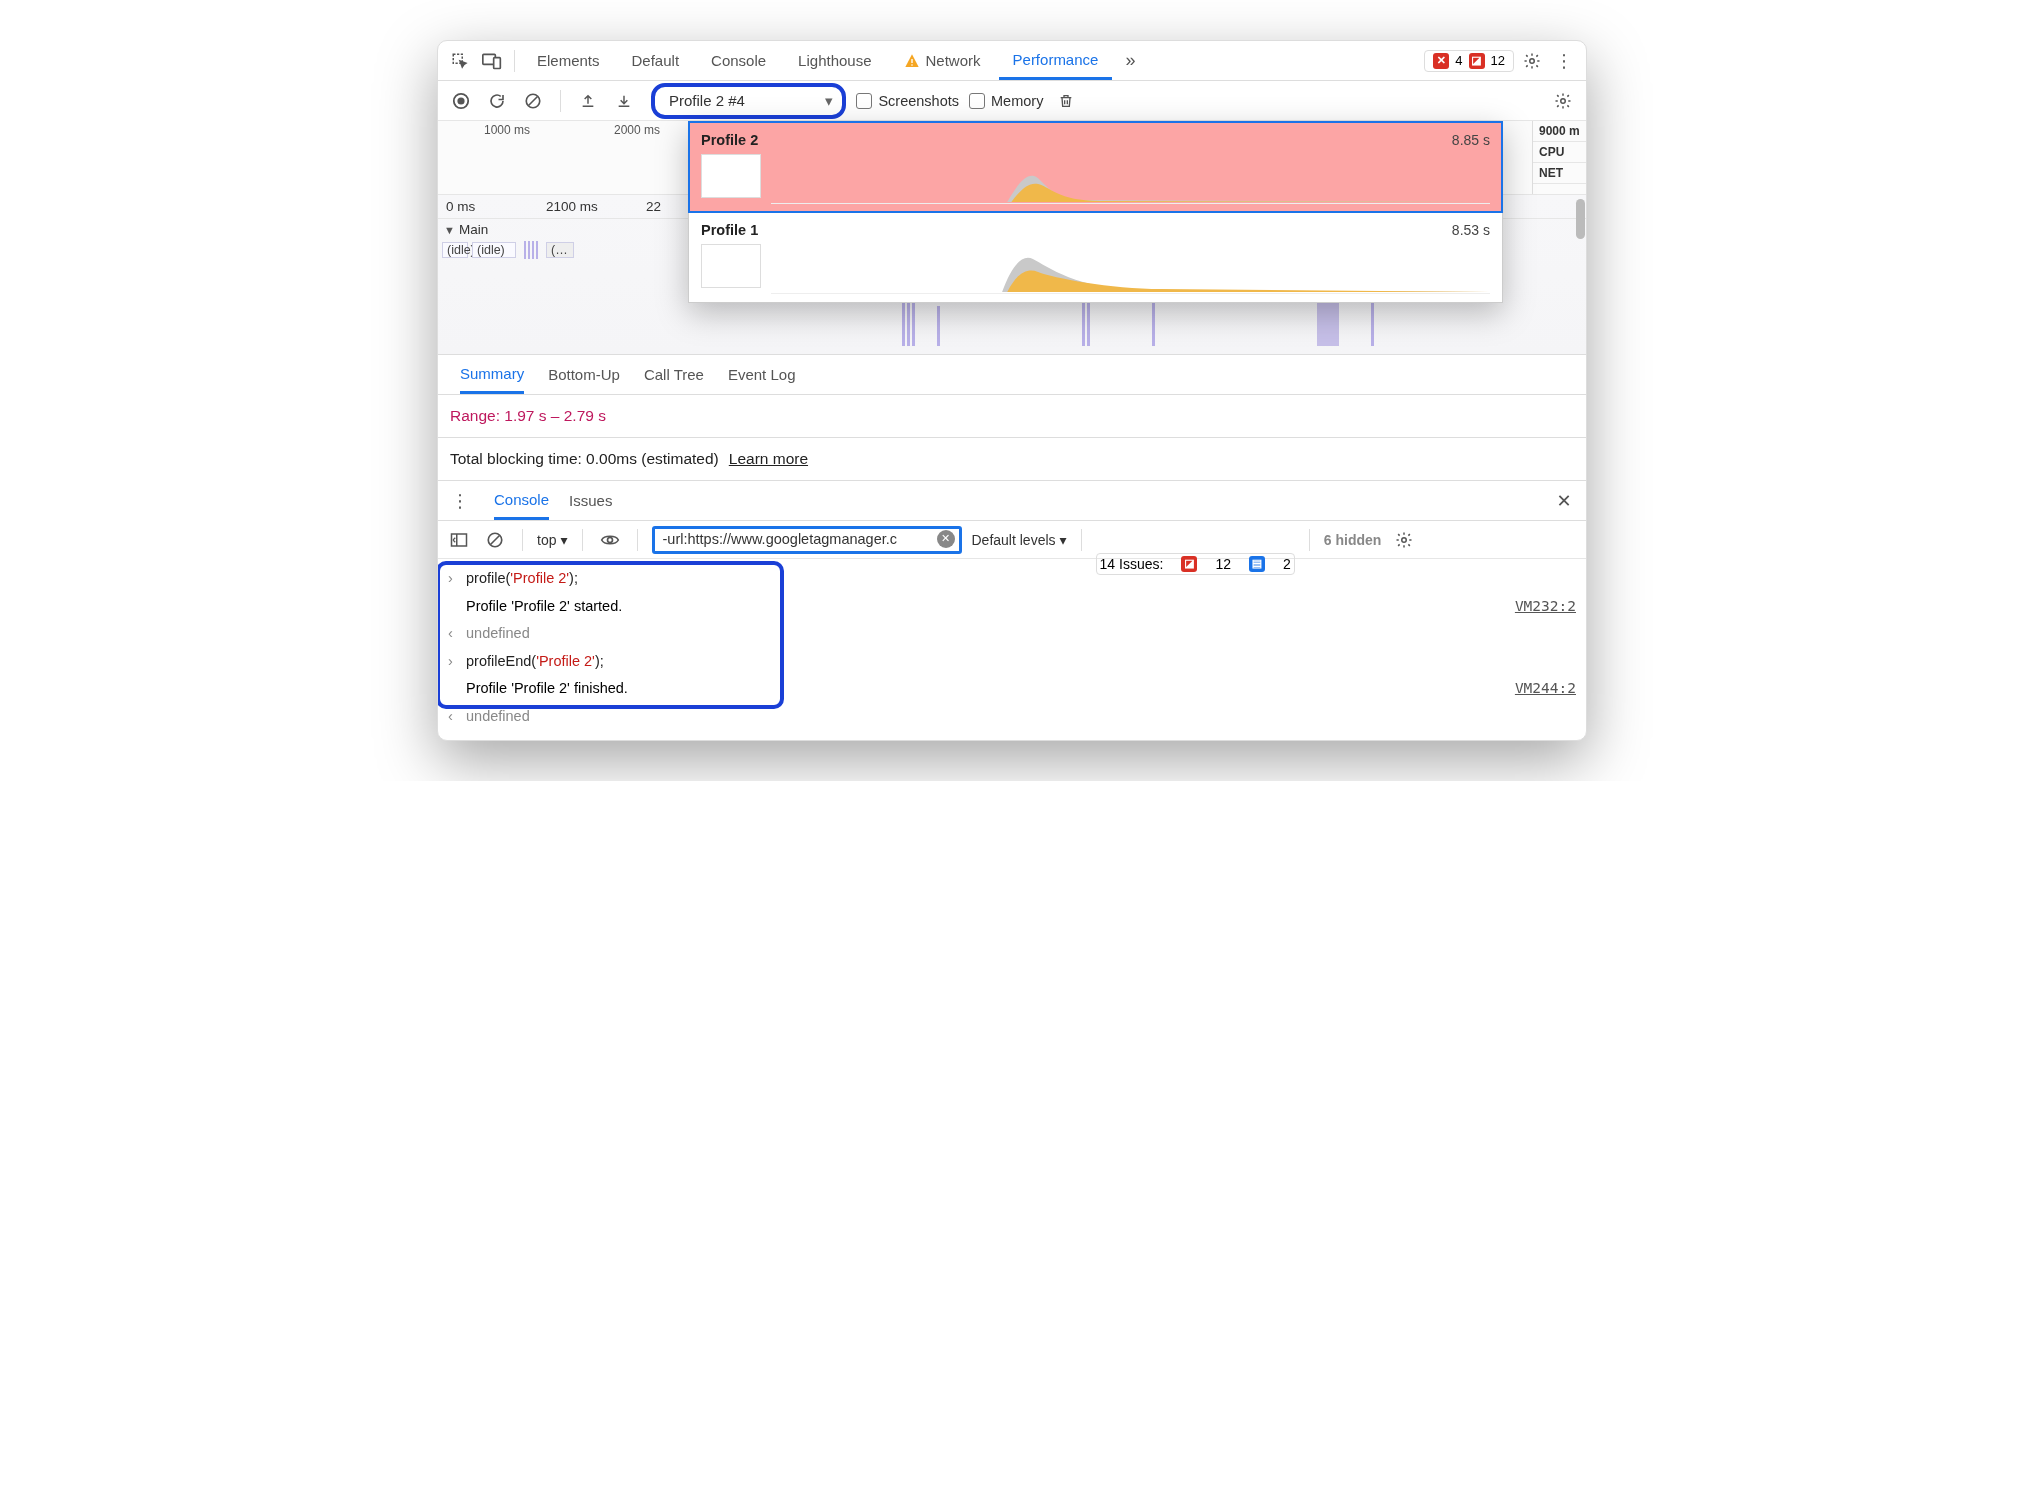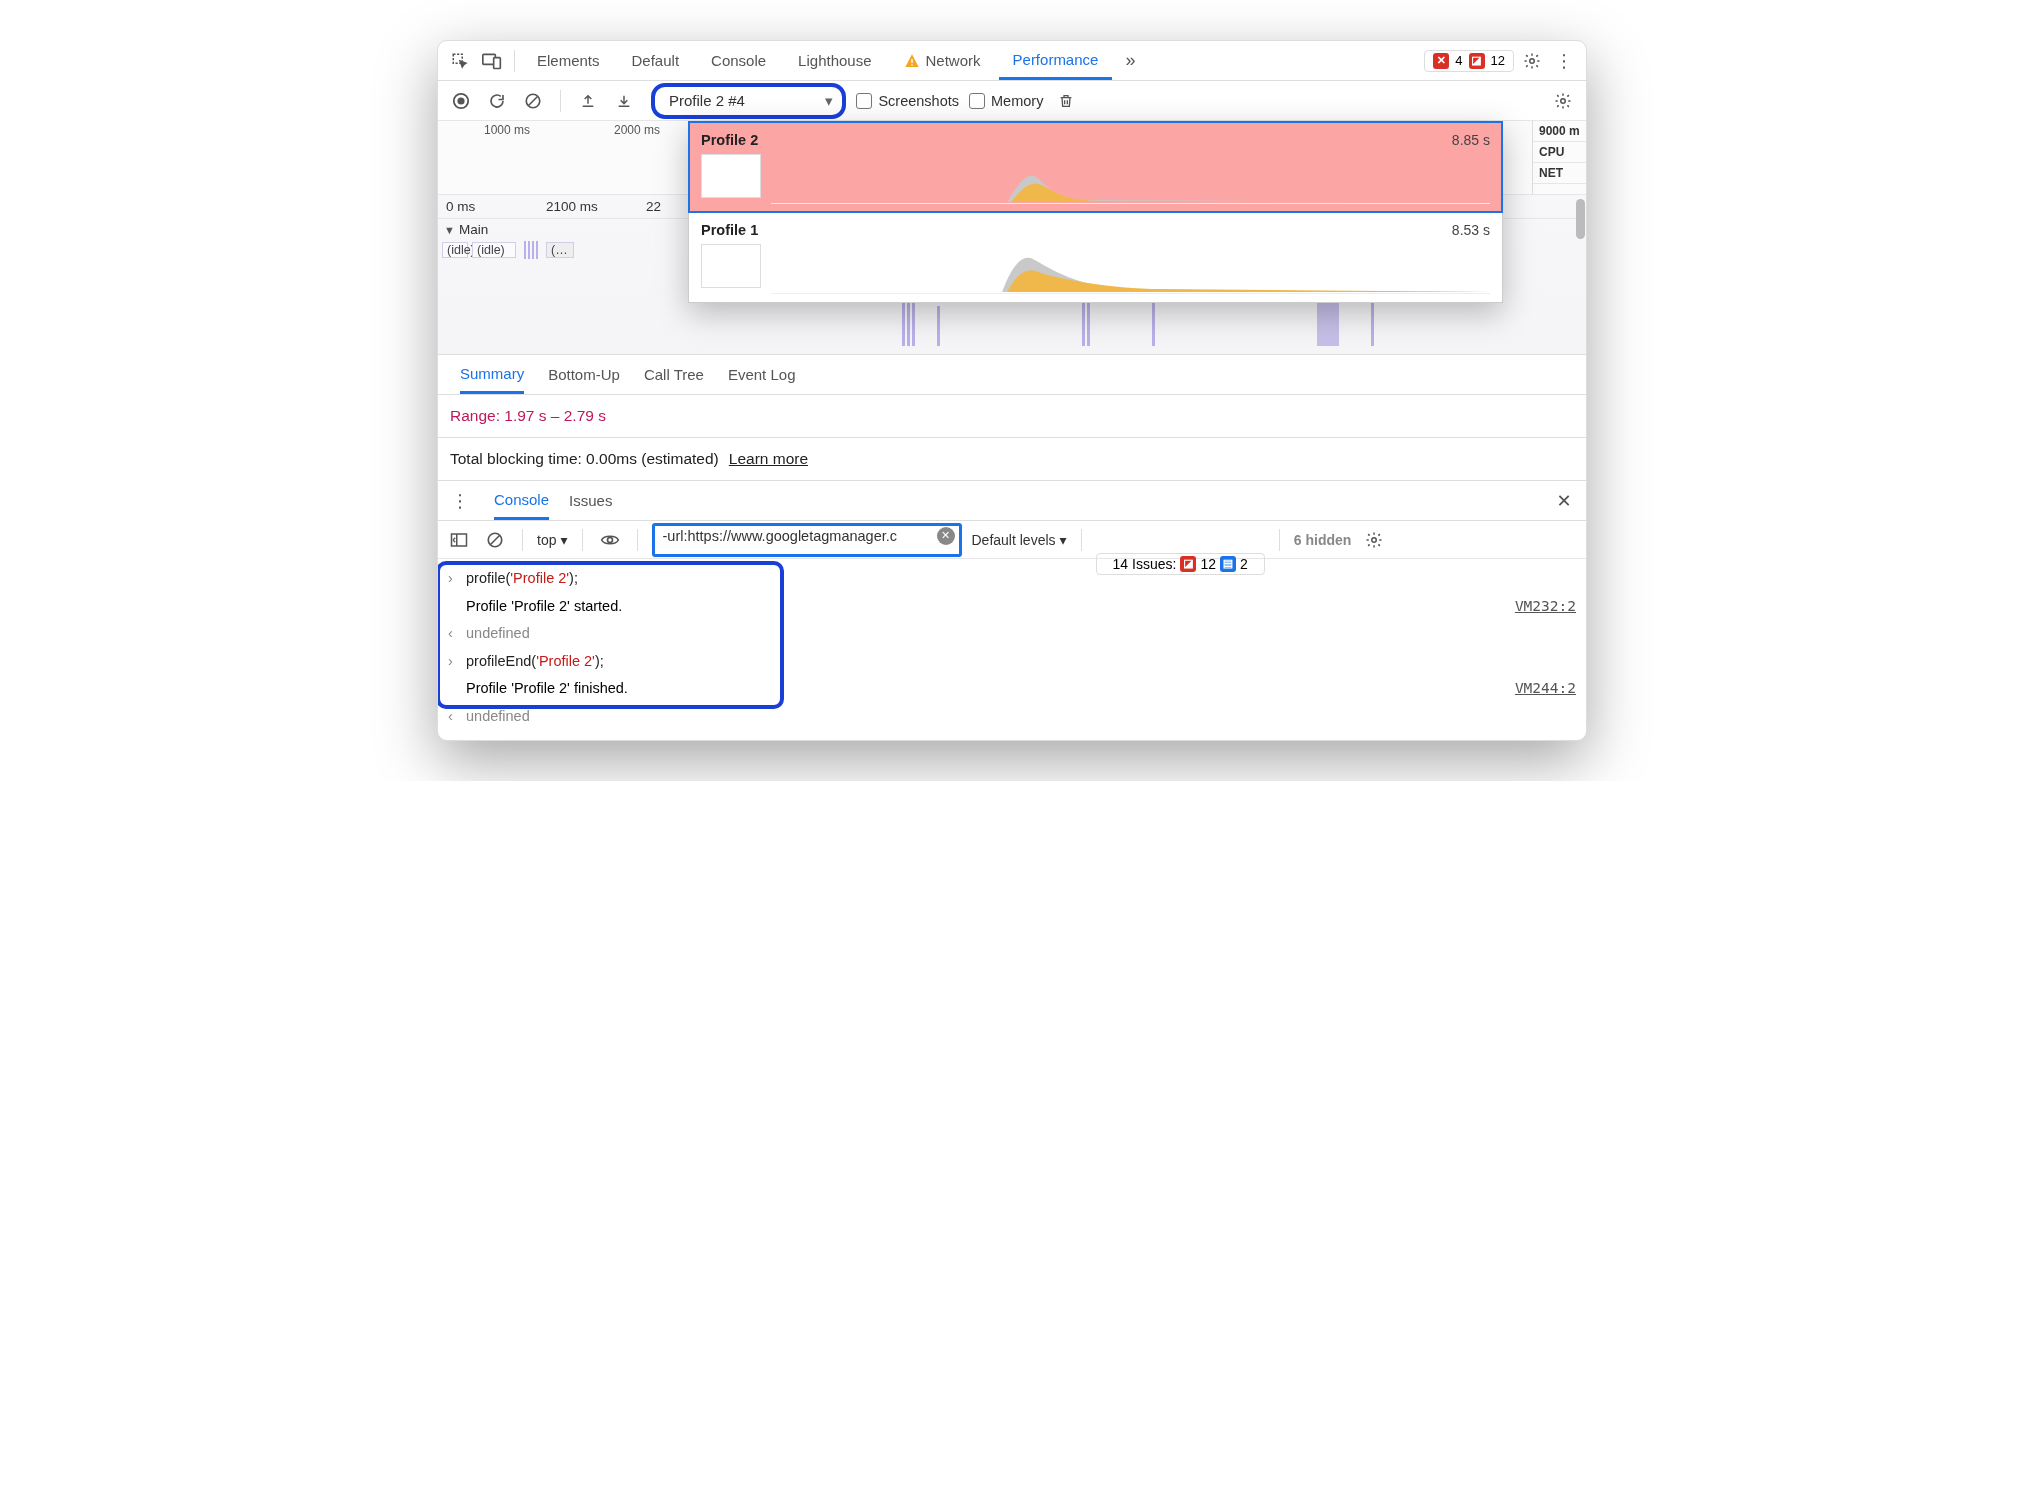--- a/index.html
+++ b/index.html
@@ -48,23 +48,23 @@
   .bar { width:3px; background:#b8b0e8;}
   .subtabs { display:flex; height:40px; border-bottom:1px solid #ddd; align-items:center; padding:0 22px; gap:24px;}
   .subtab { font-size:15px; color:#555; height:100%; display:flex; align-items:center;}
   .subtab.active { color:#1a73e8; border-bottom:3px solid #1a73e8; font-weight:500;}
   .info-row { padding:12px 12px; font-size:15.5px; color:#be185d; border-bottom:1px solid #ddd;}
   .info-row2 { padding:12px 12px; font-size:15.5px; color:#222; border-bottom:1px solid #ddd; display:flex; align-items:center; gap:10px;}
   .link { text-decoration:underline; cursor:pointer;}
   .drawer-tabs { display:flex; height:40px; align-items:center; padding:0 8px; gap:20px; border-bottom:1px solid #ddd;}
   .console-tb { display:flex; align-items:center; height:38px; border-bottom:1px solid #e6e6e6; padding:0 8px; gap:10px; font-size:14px;}
   .ctxsel { display:flex; align-items:center; gap:4px; color:#333;}
-  .filter-input { border:3px solid #1a73e8; border-radius:3px; padding:2px 26px 10px 8px; font-size:14.5px; color:#333; width:310px; position:relative; display:flex; align-items:center;}
+  .filter-input { border:3px solid #1a73e8; border-radius:3px; padding:2px 26px 4px 8px; font-size:14.5px; color:#333; width:310px; position:relative; display:flex; align-items:center;}
   .clearbtn { position:absolute; right:4px; width:18px; height:18px; border-radius:50%; background:#888; color:#fff; display:flex; align-items:center; justify-content:center; font-size:11px;}
-  .issues-pill { border:1px solid #ddd; border-radius:4px; padding:2px 16px; display:flex; align-items:center; gap:4px; font-size:14px;margin-top:48px;}
+  .issues-pill { border:1px solid #ddd; border-radius:4px; padding:2px 3px; display:flex; align-items:center; gap:18px; font-size:14px;margin-top:48px;}
   .faded { color:#888;font-weight:bold;}
   .console-body { font-family: Menlo, Consolas, monospace; font-size:14.5px; padding:6px 10px 10px; position:relative;}
   .cl { display:flex; align-items:baseline; line-height:1.9; }
   .prompt { color:#888; width:18px; flex-shrink:0;}
   .code .fn{ color:#222;} .code .str{color:#c41a16;} .code .pn{color:#222;}
   .ret { color:#888;}
   .srclink { margin-left:auto; color:#555; text-decoration:underline; font-family: Menlo, Consolas, monospace;}
   .hl-box { position:absolute; border:4px solid #1a3fd6; border-radius:10px; }
   .scrollthumb { position:absolute; right:1px; width:9px; height:40px; background:#bbb; border-radius:5px;}
   svg { display:block; }

